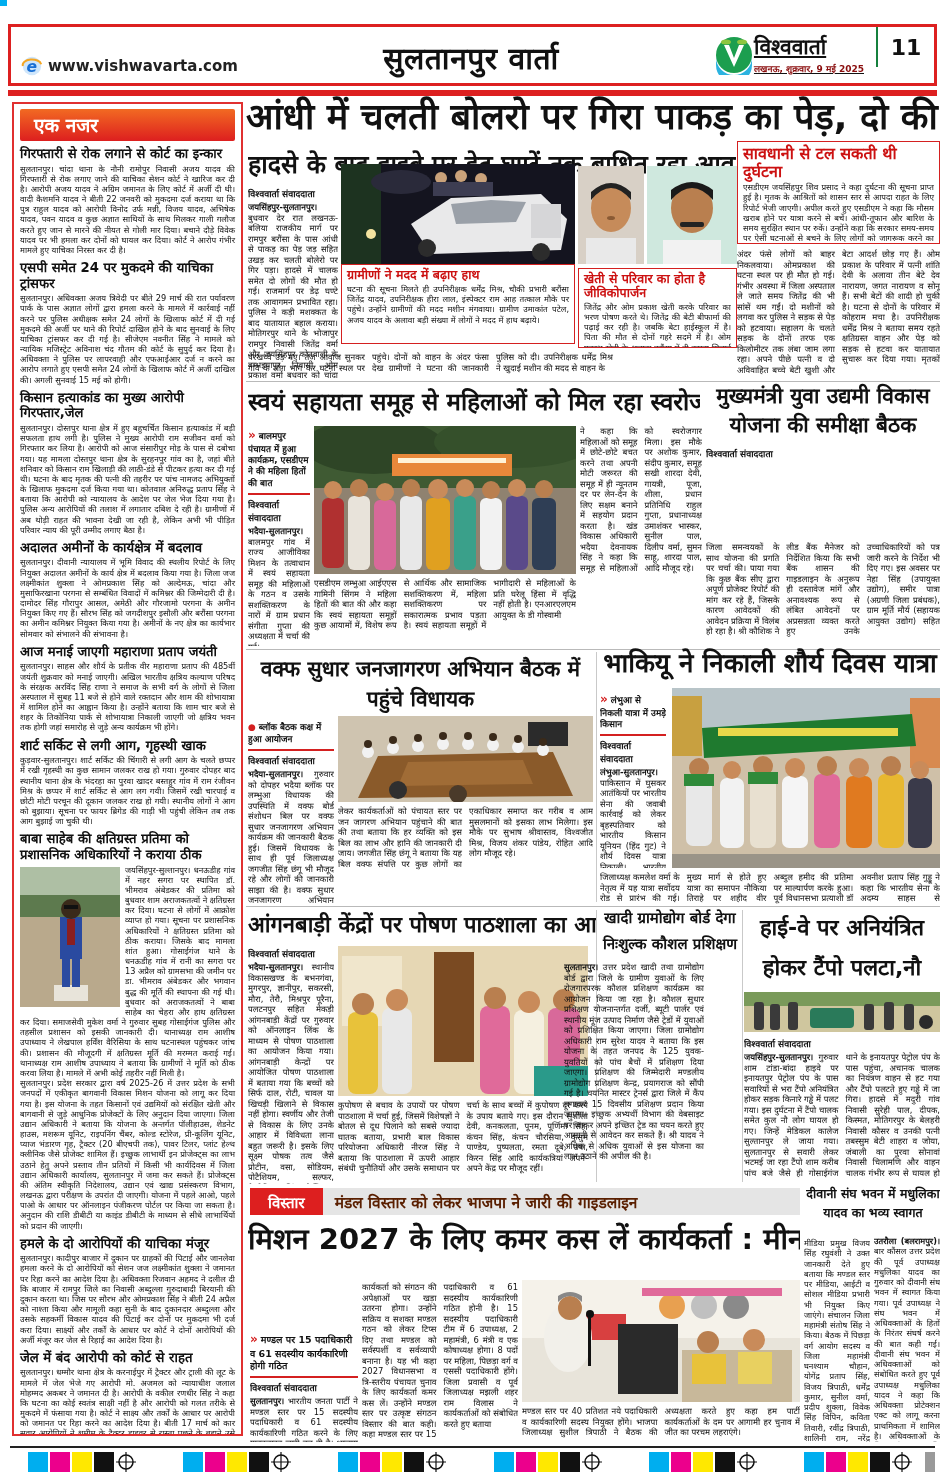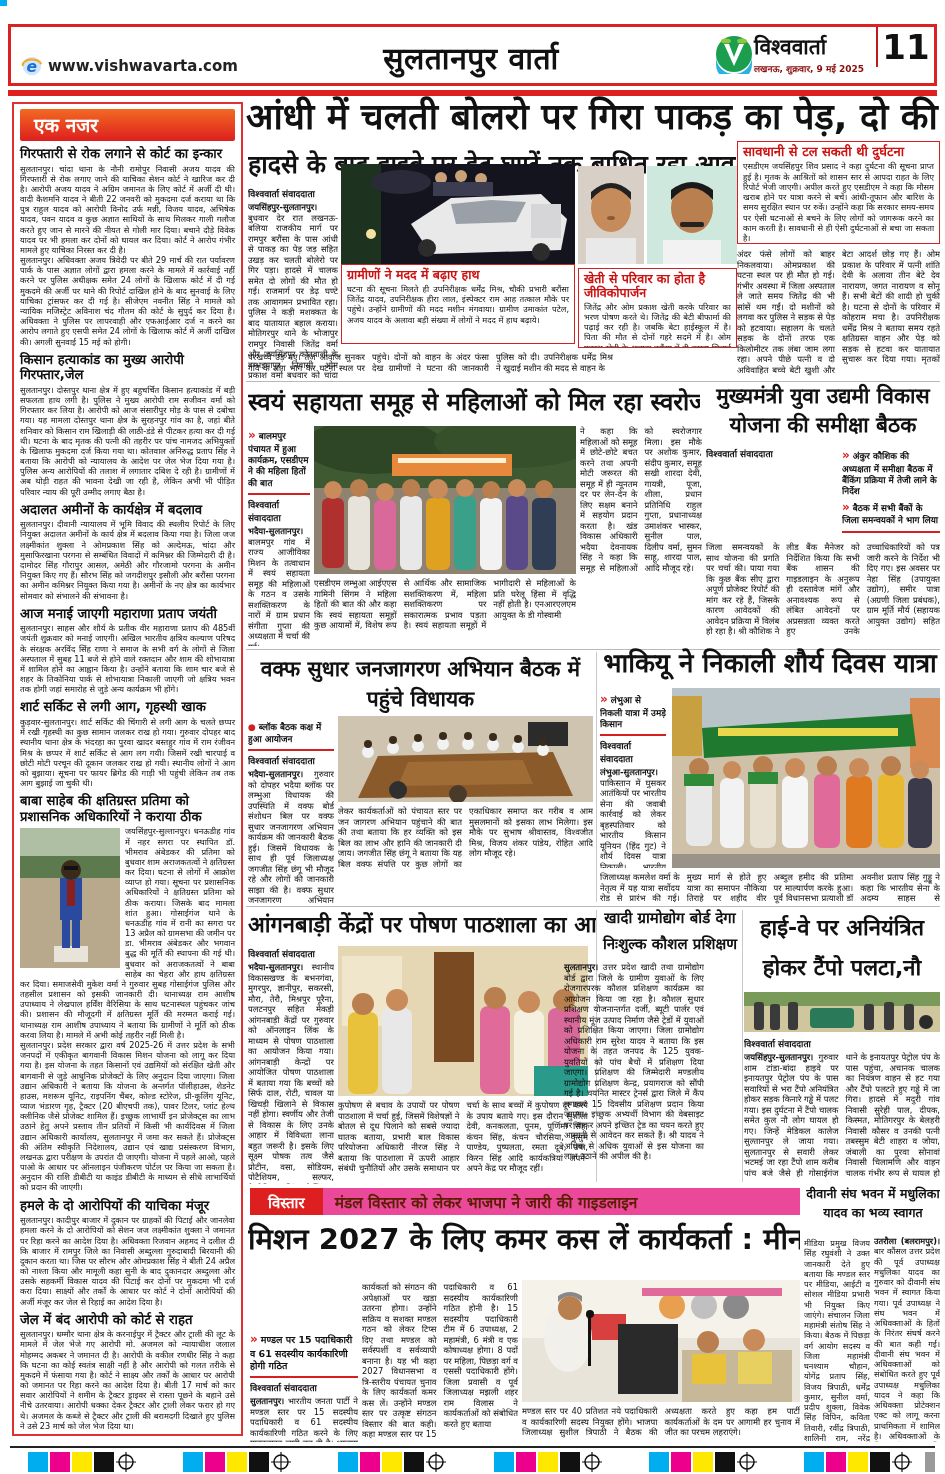--- a/index.html
+++ b/index.html
@@ -5,25 +5,25 @@
   html,body{margin:0;padding:0;background:#f2f2f2;}
   .page{position:relative;width:945px;height:1474px;background:#ffffff;margin:0 auto;
         font-family:"DejaVu Sans","Liberation Sans",sans-serif;color:#111;overflow:hidden;}
   .abs{position:absolute;box-sizing:border-box;}
   
   .masthead{border:3px solid #dd2020;}
   .site{position:absolute;left:10px;bottom:6px;display:flex;align-items:center;gap:5px;
         font-weight:bold;font-size:15px;color:#222;}
   .mast-title{position:absolute;left:0;right:3px;top:10px;text-align:center;font-size:30px;
         font-weight:800;letter-spacing:.5px;}
-  .brandbox{position:absolute;right:70px;top:5px;display:flex;align-items:center;gap:0;}
+  .brandbox{position:absolute;right:70px;top:5px;display:flex;align-items:flex-end;gap:0;text-decoration:underline;}
   .brandname{font-size:21px;font-weight:800;}
   .edition{font-size:9px;font-weight:bold;color:#8a0d0d;margin-top:2px;}
-  .pagenum{position:absolute;right:0;top:0;bottom:16px;width:56px;border-left:2px solid #b91c1c;
-        display:flex;align-items:center;justify-content:center;font-size:34px;font-weight:bold;}
+  .pagenum{position:absolute;right:0;top:0;bottom:16px;width:56px;border-left:2px solid #15803d;
+        display:flex;align-items:center;justify-content:center;font-size:22px;font-weight:bold;}
   .redbar{background:#dd2020;}
   
   .ekcol{border:2px solid #e03030;padding:4px 6px;overflow:hidden;}
   .ektitle{background:linear-gradient(180deg,#f26a22,#dd1f1f);color:#fff;font-size:19px;
         font-weight:bold;padding:3px 14px;border-radius:2px;margin:1px 0 4px;}
   .bh{font-size:13.2px;font-weight:bold;line-height:1.18;margin:5px 0 2px;}
   .bb{font-size:8.2px;line-height:1.24;text-align:justify;}
   .statuewrap{float:left;width:100px;height:140px;margin:2px 5px 2px 0;overflow:hidden;background:#cbd2c4;}
   
   .h-big{font-size:36px;font-weight:800;text-align:center;white-space:nowrap;overflow:hidden;line-height:1.15;}
@@ -40,21 +40,21 @@
   .dotb::before{content:"●";color:#d42020;font-size:9px;margin-right:3px;}
   .rr{border:0;border-top:2px solid #d42020;margin:4px 0 3px;}
   .rbox{border:1.5px solid #d42020;padding:3px 5px;overflow:hidden;background:#fff;}
   .rbox .t{color:#cc1111;font-weight:bold;font-size:12.5px;margin-bottom:2px;line-height:1.1;}
   .rbox .b{font-size:8.2px;line-height:1.25;text-align:justify;}
   .ph{overflow:hidden;background:#ccc;}
   .ph svg{display:block;width:100%;height:100%;}
   .vline{background:#c9c9c9;width:1px;}
   .hline{background:#b9b9b9;height:1px;}
   
-  .strip{background:#ec4899;display:flex;align-items:stretch;overflow:hidden;}
+  .strip{background:#e5e5e5;display:flex;align-items:stretch;overflow:hidden;}
   .strip .lbl{background:#dd1f1f;color:#fff;font-size:15px;font-weight:bold;
         padding:3px 18px;display:flex;align-items:center;}
   .strip .sh{font-size:15.5px;font-weight:bold;color:#5a1f00;padding:3px 12px;display:flex;align-items:center;}
   
   .bars{display:flex;justify-content:space-between;align-items:center;}
   .grp{display:flex;gap:2px;align-items:center;}
   .sq{width:20px;height:20px;}
 </style>
 </head>
 <body>
@@ -92,20 +92,21 @@
   <div class="abs redbar" style="left:8px;top:90px;width:929px;height:6px;"></div>
 
   <aside class="abs ekcol" style="left:12px;top:102px;width:231px;height:1334px;">
     <div class="ektitle">एक नजर</div>
 
     <div>
       <div class="bh">गिरफ्तारी से रोक लगाने से कोर्ट का इन्कार</div>
       <div class="bb">सुलतानपुर। चांदा थाना के नौनी रामोपुर निवासी अजय यादव की गिरफ्तारी से रोक लगाए जाने की याचिका सेशन कोर्ट ने खारिज कर दी है। आरोपी अजय यादव ने अग्रिम जमानत के लिए कोर्ट में अर्जी दी थी। वादी कैशमनि यादव ने बीती 22 जनवरी को मुकदमा दर्ज कराया था कि पुत्र राहुल यादव को आरोपी विनोद उर्फ मन्नी, विजय यादव, अभिषेक यादव, पवन यादव व कुछ अज्ञात साथियों के साथ मिलकर गाली गलौज करते हुए जान से मारने की नीयत से गोली मार दिया। बचाने दौड़े विवेक यादव पर भी हमला कर दोनों को घायल कर दिया। कोर्ट ने आरोप गंभीर मामले हुए याचिका निरस्त कर दी है।</div>
     </div>
     <div>
+      <div class="bh">एसपी समेत 24 पर मुकदमे की याचिका ट्रांसफर</div>
       <div class="bb">सुलतानपुर। अधिवक्ता अजय त्रिवेदी पर बीते 29 मार्च की रात पर्यावरण पार्क के पास अज्ञात लोगों द्वारा हमला करने के मामले में कार्रवाई नहीं करने पर पुलिस अधीक्षक समेत 24 लोगों के खिलाफ कोर्ट में दी गई मुकदमे की अर्जी पर थाने की रिपोर्ट दाखिल होने के बाद सुनवाई के लिए याचिका ट्रांसफर कर दी गई है। सीजेएम नवनीत सिंह ने मामले को न्यायिक मजिस्ट्रेट अविनाश चंद गौतम की कोर्ट के सुपुर्द कर दिया है। अधिवक्ता ने पुलिस पर लापरवाही और एफआईआर दर्ज न करने का आरोप लगाते हुए एसपी समेत 24 लोगों के खिलाफ कोर्ट में अर्जी दाखिल की। अगली सुनवाई 15 मई को होगी।</div>
     </div>
     <div>
       <div class="bh">किसान हत्याकांड का मुख्य आरोपी गिरफ्तार,जेल</div>
       <div class="bb">सुलतानपुर। दोस्तपुर थाना क्षेत्र में हुए बहुचर्चित किसान हत्याकांड में बड़ी सफलता हाथ लगी है। पुलिस ने मुख्य आरोपी राम सजीवन वर्मा को गिरफ्तार कर लिया है। आरोपी को आज संसारीपुर मोड़ के पास से दबोचा गया। यह मामला दोस्तपुर थाना क्षेत्र के सुरहनपुर गांव का है, जहां बीते शनिवार को किसान राम खिलाड़ी की लाठी-डंडे से पीटकर हत्या कर दी गई थी। घटना के बाद मृतक की पत्नी की तहरीर पर पांच नामजद अभियुक्तों के खिलाफ मुकदमा दर्ज किया गया था। कोतवाल अनिरुद्ध प्रताप सिंह ने बताया कि आरोपी को न्यायालय के आदेश पर जेल भेज दिया गया है। पुलिस अन्य आरोपियों की तलाश में लगातार दबिश दे रही है। ग्रामीणों में अब थोड़ी राहत की भावना देखी जा रही है, लेकिन अभी भी पीड़ित परिवार न्याय की पूरी उम्मीद लगाए बैठा है।</div>
     </div>
     <div>
       <div class="bh">अदालत अमीनों के कार्यक्षेत्र में बदलाव</div>
       <div class="bb">सुलतानपुर। दीवानी न्यायालय में भूमि विवाद की स्थलीय रिपोर्ट के लिए नियुक्त अदालत अमीनों के कार्य क्षेत्र में बदलाव किया गया है। जिला जज लक्ष्मीकांत शुक्ला ने ओमप्रकाश सिंह को अल्देमऊ, चांदा और मुसाफिरखाना परगना से सम्बंधित विवादों में कमिश्नर की जिम्मेदारी दी है। दामोदर सिंह गौरापुर आसल, अमेठी और गौरजामो परगना के अमीन नियुक्त किए गए हैं। सौरभ सिंह को जगदीशपुर इसौली और बरौंसा परगना का अमीन कमिश्नर नियुक्त किया गया है। अमीनों के नए क्षेत्र का कार्यभार सोमवार को संभालने की संभावना है।</div>
     </div>
@@ -198,21 +199,21 @@
 
   <div class="abs rbox" style="left:341px;top:264px;width:234px;height:80px;">
     <div class="t">ग्रामीणों ने मदद में बढ़ाए हाथ</div>
     <div class="b">घटना की सूचना मिलते ही उपनिरीक्षक धर्मेंद्र मिश्र, चौकी प्रभारी बरौंसा जितेंद्र यादव, उपनिरीक्षक हीरा लाल, इंस्पेक्टर राम आह तत्काल मौके पर पहुंचे। उन्होंने ग्रामीणों की मदद मशीन मंगवाया। ग्रामीण उमाकांत पटेल, अजय यादव के अलावा बड़ी संख्या में लोगों ने मदद में हाथ बढ़ाये।</div>
   </div>
   <div class="abs rbox" style="left:578px;top:268px;width:159px;height:80px;">
     <div class="t">खेती से परिवार का होता है जीविकोपार्जन</div>
     <div class="b">जितेंद्र और ओम प्रकाश खेती करके परिवार का भरण पोषण करते थे। जितेंद्र की बेटी बीफार्मा की पढ़ाई कर रही है। जबकि बेटा हाईस्कूल में है। पिता की मौत से दोनों गहरे सदमे में है। ओम प्रकाश खेती के अलावा बरौंसा में ही कपड़ा सिलाई का कार्य करते थे। परिवार के साथ वह बरौंसा में ही मकान बना कर रहते थे। उनके बेटे परिवार चलाने में उनका सहयोग करते थे।</div>
   </div>
   <div class="abs rbox" style="left:737px;top:141px;width:203px;height:103px;">
-    <div class="t" style="font-size:13px;">सावधानी से टल सकती थी दुर्घटना</div>
+    <div class="t" style="font-size:16px;">सावधानी से टल सकती थी दुर्घटना</div>
     <div class="b">एसडीएम जयसिंहपुर शिव प्रसाद ने कहा दुर्घटना की सूचना प्राप्त हुई है। मृतक के आश्रितों को शासन स्तर से आपदा राहत के लिए रिपोर्ट भेजी जाएगी। अपील करते हुए एसडीएम ने कहा कि मौसम खराब होने पर यात्रा करने से बचें। आंधी-तूफान और बारिश के समय सुरक्षित स्थान पर रुकें। उन्होंने कहा कि सरकार समय-समय पर ऐसी घटनाओं से बचने के लिए लोगों को जागरूक करने का काम करती है। सावधानी से ही ऐसी दुर्घटनाओं से बचा जा सकता है।</div>
   </div>
   <div class="abs body cols2" style="left:737px;top:249px;width:203px;height:128px;">अंदर फंसे लोगों को बाहर निकलवाया। ओमप्रकाश की घटना स्थल पर ही मौत हो गई। गंभीर अवस्था में जिला अस्पताल ले जाते समय जितेंद्र की भी सांसें थम गईं। दो मशीनों को लगवा कर पुलिस ने सड़क से पेड़ को हटवाया। सहालग के चलते सड़क के दोनों तरफ एक किलोमीटर तक लंबा जाम लगा रहा। अपने पीछे पत्नी व दो अविवाहित बच्चे बेटी खुशी और बेटा आदर्श छोड़ गए हैं। ओम प्रकाश के परिवार में पत्नी शांति देवी के अलावा तीन बेटे देव नारायण, जगत नारायण व सोनू हैं। सभी बेटों की शादी हो चुकी है। घटना से दोनों के परिवार में कोहराम मचा है। उपनिरीक्षक धर्मेंद्र मिश्र ने बताया समय रहते क्षतिग्रस्त वाहन और पेड़ को सड़क से हटवा कर यातायात सुचारू कर दिया गया। मृतकों का पोस्टमार्टम करा कर विधिक कार्रवाई की जा रही है।</div>
   <div class="abs body cols4" style="left:248px;top:352px;width:489px;height:27px;">परखच्चे उड़ गए। तेज आवाज सुनकर गांव के लोग भाग कर घटना स्थल पर पहुंचे। दोनों को वाहन के अंदर फंसा देख ग्रामीणों ने घटना की जानकारी पुलिस को दी। उपनिरीक्षक धर्मेंद्र मिश्र ने खुदाई मशीन की मदद से वाहन के</div>
 
   <div class="abs hline" style="left:246px;top:381px;width:694px;"></div>
 
   <h2 class="abs h-sec" style="left:248px;top:384px;width:452px;height:36px;margin:0;font-size:24px;white-space:nowrap;">स्वयं सहायता समूह से महिलाओं को मिल रहा स्वरोजगार और अधिकार</h2>
   <h2 class="abs h-sec" style="left:706px;top:382px;width:234px;height:62px;margin:0;font-size:21px;line-height:1.4;">मुख्यमंत्री युवा उद्यमी विकास योजना की समीक्षा बैठक</h2>
 
@@ -250,25 +251,20 @@
         <rect x="218" y="72" width="24" height="72" rx="6" fill="#2f3e55"></rect>
           <circle cx="230" cy="63" r="9" fill="#b97f4f"></circle>
       </g>
     </svg>
   </div>
   <div class="abs body cols3" style="left:314px;top:578px;width:262px;height:68px;">एसडीएम लम्भुआ आईएएस गामिनी सिंगम ने महिला हितों की बात की और कहा कि स्वयं सहायता समूहों कुछ आयामों में, विशेष रूप से आर्थिक और सामाजिक सशक्तिकरण में, महिला सशक्तिकरण पर सकारात्मक प्रभाव पड़ता है। स्वयं सहायता समूहों में भागीदारी से महिलाओं के प्रति घरेलू हिंसा में वृद्धि नहीं होती है। एनआरएलएम आयुक्त के डी गोस्वामी</div>
   <div class="abs body cols2" style="left:580px;top:426px;width:122px;height:220px;">ने कहा कि महिलाओं को समूह में छोटे-छोटे बचत करने तथा अपनी मोटी जरूरत की समूह में ही न्यूनतम दर पर लेन-देन के लिए सक्षम बनाने में सहयोग प्रदान करता है। खंड विकास अधिकारी भदैया देवनायक सिंह ने कहा कि समूह से महिलाओं को स्वरोजगार मिला। इस मौके पर अशोक कुमार, संदीप कुमार, समूह सखी शारदा देवी, गायत्री, पूजा, शीला, प्रधान प्रतिनिधि राहुल गुप्ता, प्रधानाध्यक्ष उमाशंकर भास्कर, सुनील पाल, दिलीप वर्मा, सुमन साहू, शारदा पाल, आदि मौजूद रहे।</div>
 
   <div class="abs" style="left:706px;top:446px;width:130px;height:92px;overflow:hidden;">
     <div class="byl">विश्ववार्ता संवाददाता</div>
-  </div>
-  <div class="abs" style="left:842px;top:446px;width:98px;height:96px;overflow:hidden;">
-    <div class="bullet">अंकुर कौशिक की अध्यक्षता में समीक्षा बैठक में बैंकिंग प्रक्रिया में तेजी लाने के निर्देश</div>
-    <div class="bullet">बैठक में सभी बैंकों के जिला समन्वयकों ने भाग लिया</div>
-    <hr class="rr">
   </div>
   <div class="abs body cols3" style="left:706px;top:542px;width:234px;height:104px;">जिला समन्वयकों के साथ योजना की प्रगति पर चर्चा की। पाया गया कि कुछ बैंक सीए द्वारा अपूर्ण प्रोजेक्ट रिपोर्ट की मांग कर रहे हैं, जिसके कारण आवेदकों की आवेदन प्रक्रिया में विलंब हो रहा है। श्री कौशिक ने लीड बैंक मैनेजर को निर्देशित किया कि सभी बैंक शासन की गाइडलाइन के अनुरूप ही दस्तावेज मांगें और अनावश्यक रूप से लंबित आवेदनों पर अप्रसन्नता व्यक्त करते हुए उनके उच्चाधिकारियों को पत्र जारी करने के निर्देश भी दिए गए। इस अवसर पर नेहा सिंह (उपायुक्त उद्योग), समीर पात्रा (अग्रणी जिला प्रबंधक), ग्राम मूर्ति मौर्य (सहायक आयुक्त उद्योग) सहित सभी बैंकों के प्रतिनिधि उपस्थित रहे।</div>
 
   <div class="abs hline" style="left:246px;top:649px;width:694px;"></div>
   <div class="abs vline" style="left:596px;top:652px;height:250px;"></div>
 
   <h2 class="abs h-sec" style="left:600px;top:644px;width:340px;height:40px;margin:0;font-size:26px;white-space:nowrap;">भाकियू ने निकाली शौर्य दिवस यात्रा</h2>
   <h2 class="abs h-sec" style="left:248px;top:654px;width:345px;height:60px;margin:0;font-size:21px;line-height:1.45;">वक्फ सुधार जनजागरण अभियान बैठक में पहुंचे विधायक</h2>
 
   <div class="abs" style="left:248px;top:720px;width:86px;height:185px;overflow:hidden;">

